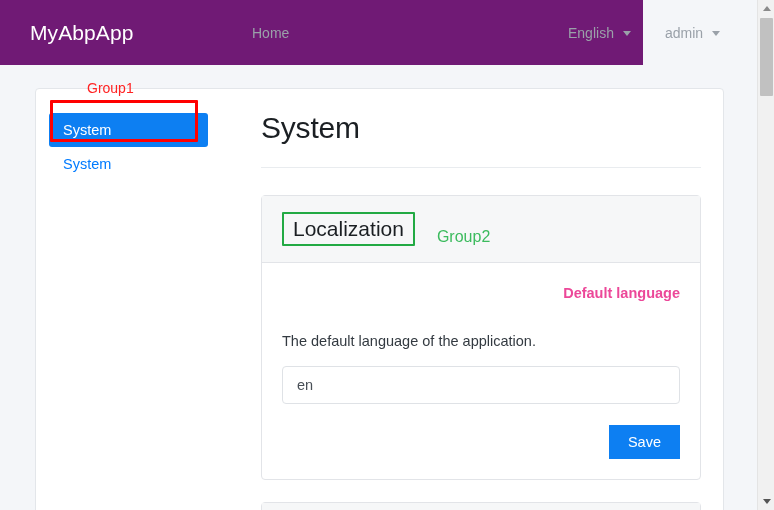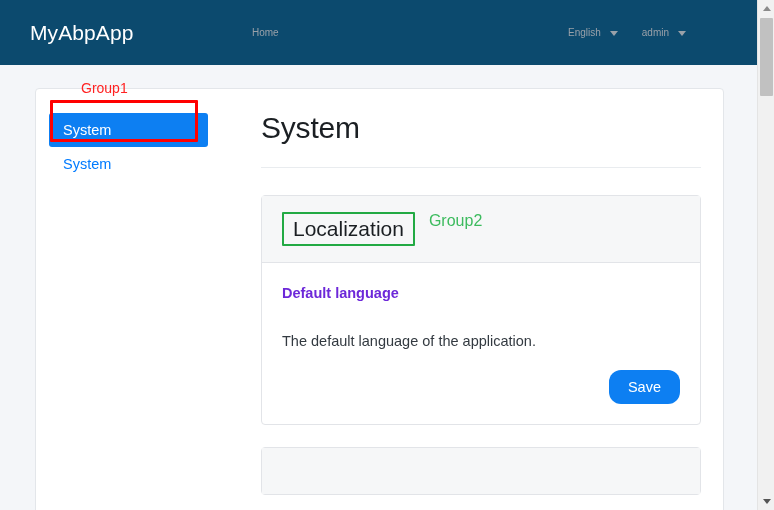--- a/index.html
+++ b/index.html
@@ -17,23 +17,23 @@
     width: 774px;
     height: 510px;
     background: #f4f6f9;
     overflow: hidden;
   }
 
   
   .navbar {
     position: absolute;
     top: 0; left: 0;
-    width: 757px;
+    width: 643px;
     height: 65px;
-    background: #0c4a6e;
+    background: #701a75;
     display: flex;
     align-items: center;
   }
 
   .brand {
     position: absolute;
     left: 30px;
     color: #ffffff;
     font-size: 21px;
     font-weight: 400;
@@ -44,21 +44,21 @@
   .nav-center {
     position: absolute;
     left: 252px;
     display: flex;
     align-items: center;
     gap: 17px;
   }
 
   .nav-link {
     color: #9aa1a9;
-    font-size: 10px;
+    font-size: 14px;
     white-space: nowrap;
     display: flex;
     align-items: center;
     gap: 5px;
     cursor: pointer;
   }
 
   .wrench-icon {
     display: inline-block;
     width: 14px;
@@ -77,21 +77,21 @@
     margin-left: 4px;
     position: relative;
     top: 1px;
   }
 
   .nav-right {
     position: absolute;
     left: 568px;
     display: flex;
     align-items: center;
-    gap: 24px;
+    gap: 34px;
   }
 
   
   .scrollbar {
     position: absolute;
     top: 0; right: 0;
     width: 17px;
     height: 510px;
     background: #f1f1f1;
     border-left: 1px solid #e4e4e4;
@@ -169,21 +169,21 @@
     height: 42px;
     border: 3px solid #ff0000;
     border-radius: 1px;
     pointer-events: none;
     z-index: 6;
   }
 
   .annot-group1 {
     position: absolute;
     top: 80px;
-    left: 81px;
+    left: 87px;
     color: #ff2222;
     font-size: 14px;
     z-index: 7;
     white-space: nowrap;
   }
 
   
   .content {
     position: absolute;
     top: 0;
@@ -211,22 +211,22 @@
     border: 1px solid #e2e4e8;
     border-radius: 4px;
     background: #ffffff;
   }
 
   .setting-card-header {
     background: #f6f7f8;
     border-bottom: 1px solid #e2e4e8;
     padding: 16px 20px;
     display: flex;
-    align-items: flex-start;
-    gap: 14px;
+    align-items: flex-end;
+    gap: 22px;
     position: relative;
   }
 
   .setting-card-title {
     font-size: 21px;
     font-weight: 400;
     color: #1b1f23;
     padding: 3px 9px;
     border: 2.5px solid #22aa44;
     border-radius: 1px;
@@ -240,21 +240,22 @@
     white-space: nowrap;
   }
 
   .setting-card-body {
     padding: 22px 20px 20px 20px;
   }
 
   .field-label {
     font-size: 14.5px;
     font-weight: bold;
-    color: #6d28d9;
+    color: #ec4899;
+    text-align: right;
   }
 
   .field-desc {
     margin-top: 32px;
     font-size: 14.5px;
     color: #333a41;
   }
 
   .field-input {
     display: block;
@@ -274,21 +275,21 @@
   .btn-row {
     margin-top: 21px;
     display: flex;
     justify-content: flex-end;
   }
 
   .btn-save {
     background: #0d7ff2;
     color: #ffffff;
     border: none;
-    border-radius: 12px;
+    border-radius: 0;
     padding: 9px 19px;
     font-family: "Liberation Sans", sans-serif;
     font-size: 14.5px;
     cursor: pointer;
   }
 
   
   .setting-card.next {
     margin-top: 22px;
   }
@@ -339,20 +340,21 @@
       <div class="title-rule"></div>
 
       <div class="setting-card">
         <div class="setting-card-header">
           <div class="setting-card-title">Localization</div>
           <div class="annot-group2">Group2</div>
         </div>
         <div class="setting-card-body">
           <div class="field-label">Default language</div>
           <div class="field-desc">The default language of the application.</div>
+          <input class="field-input" type="text" value="en" style="">
           <div class="btn-row">
             <button class="btn-save">Save</button>
           </div>
         </div>
       </div>
 
       <div class="setting-card next">
         <div class="setting-card-header"></div>
       </div>
     </div>

